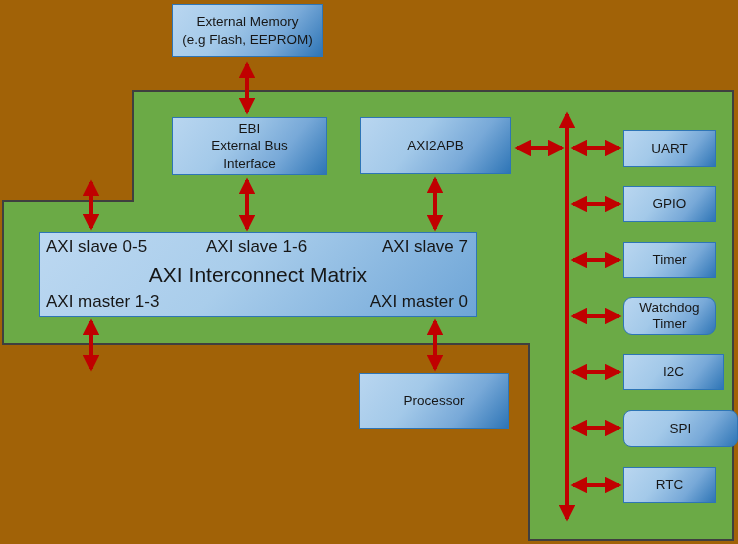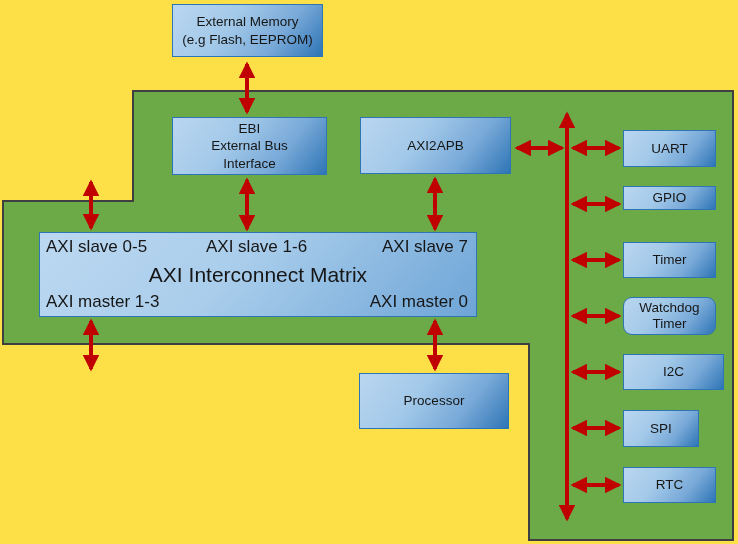--- a/index.html
+++ b/index.html
@@ -1,17 +1,17 @@
 <!DOCTYPE html>
 <html><head>
 <meta charset="utf-8">
 <style>
   html,body{margin:0;padding:0;background:#ffffff;}
   .canvas{
-    position:relative;width:738px;height:544px;background:#fde047;overflow:hidden;
+    position:relative;width:738px;height:544px;background:#a16207;overflow:hidden;
     font-family:"Liberation Sans","DejaVu Sans",sans-serif;color:#161616;
   }
   .layer{position:absolute;left:0;top:0;width:738px;height:544px;}
   svg.layer{z-index:1;}
   .boxes{z-index:2;pointer-events:none;}
   .bluebox{
     position:absolute;box-sizing:border-box;
     background:linear-gradient(128deg,#b9d6f0 0%,#a3c9e9 38%,#78a9d8 70%,#2e75b6 100%);
     border:1.5px solid #2e75b6;
     display:flex;flex-direction:column;align-items:center;justify-content:center;
@@ -28,25 +28,25 @@
     text-align:center;font-size:21px;
   }
   .tl{left:6px;top:4px;}  .tc{left:166px;top:4px;}  .tr{right:8px;top:4px;}
   .bl{left:6px;bottom:4px;} .br{right:8px;bottom:4px;}
   
   .b-extmem{left:172px;top:4px;width:151px;height:53px;}
   .b-ebi{left:172px;top:117px;width:155px;height:58px;}
   .b-axi2apb{left:360px;top:117px;width:151px;height:57px;}
   .b-processor{left:359px;top:373px;width:150px;height:56px;}
   .b-uart{left:623px;top:130px;width:93px;height:37px;}
-  .b-gpio{left:623px;top:186px;width:93px;height:24px;}
+  .b-gpio{left:623px;top:186px;width:93px;height:36px;}
   .b-timer{left:623px;top:242px;width:93px;height:36px;}
   .b-watchdog{left:623px;top:297px;width:93px;height:38px;line-height:1.15;border-radius:9px;}
   .b-i2c{left:623px;top:354px;width:101px;height:36px;}
-  .b-spi{left:623px;top:410px;width:76px;height:37px;}
+  .b-spi{left:623px;top:410px;width:115px;height:37px;border-radius:8px;}
   .b-rtc{left:623px;top:467px;width:93px;height:36px;}
 </style>
 </head>
 <body>
 
 <div class="canvas">
 
   <svg class="layer" viewBox="0 0 738 544">
     <defs>
       <marker id="ah" viewBox="0 0 10 10" refX="8.5" refY="5" markerWidth="4.2" markerHeight="4.2" orient="auto-start-reverse" markerUnits="strokeWidth">

